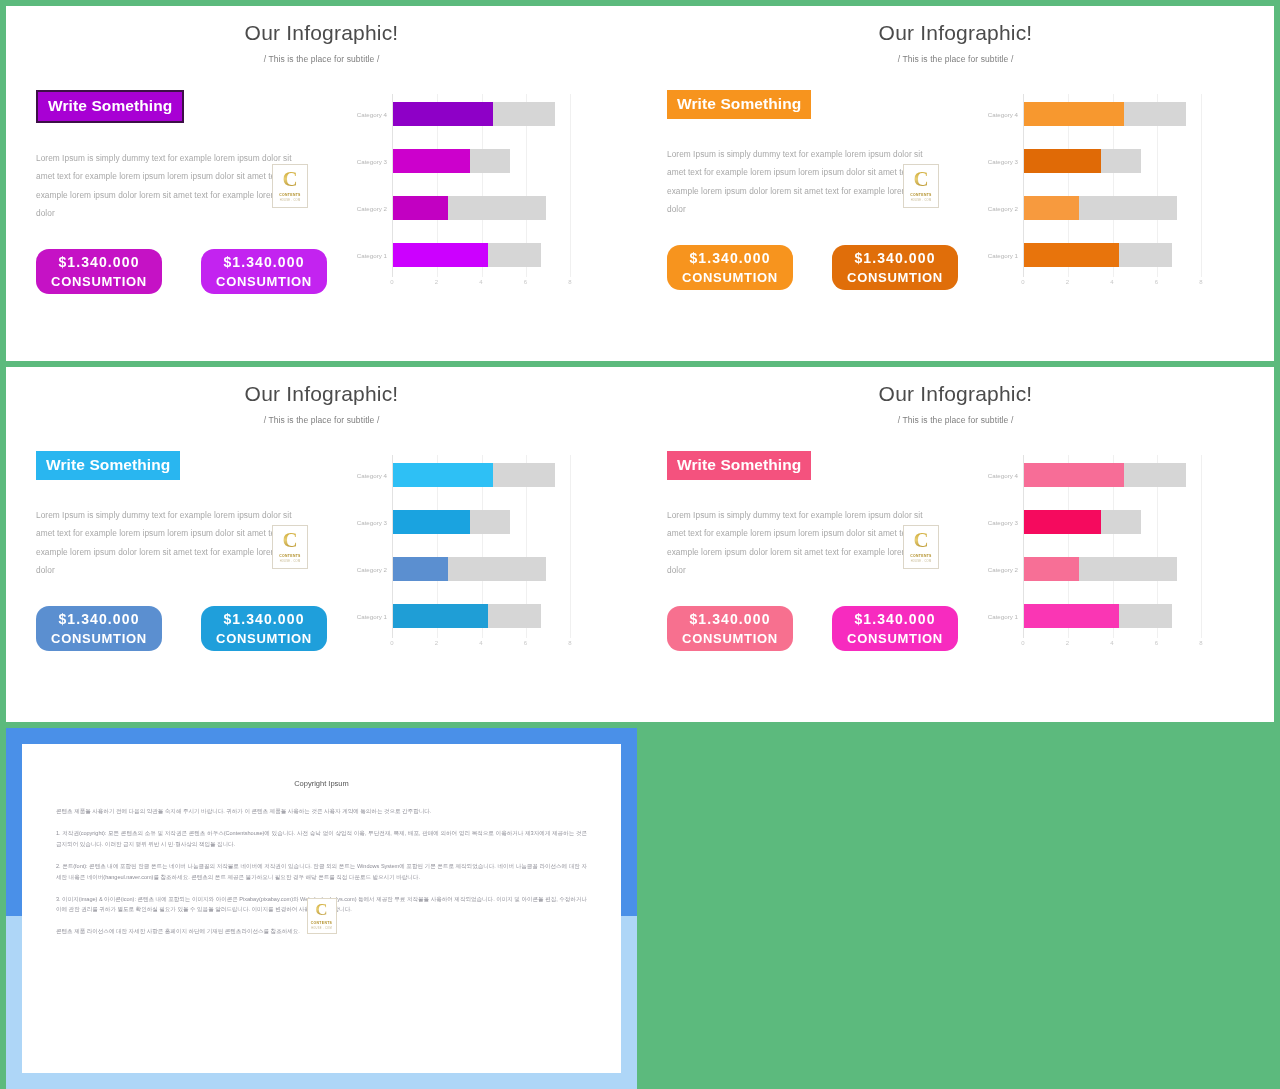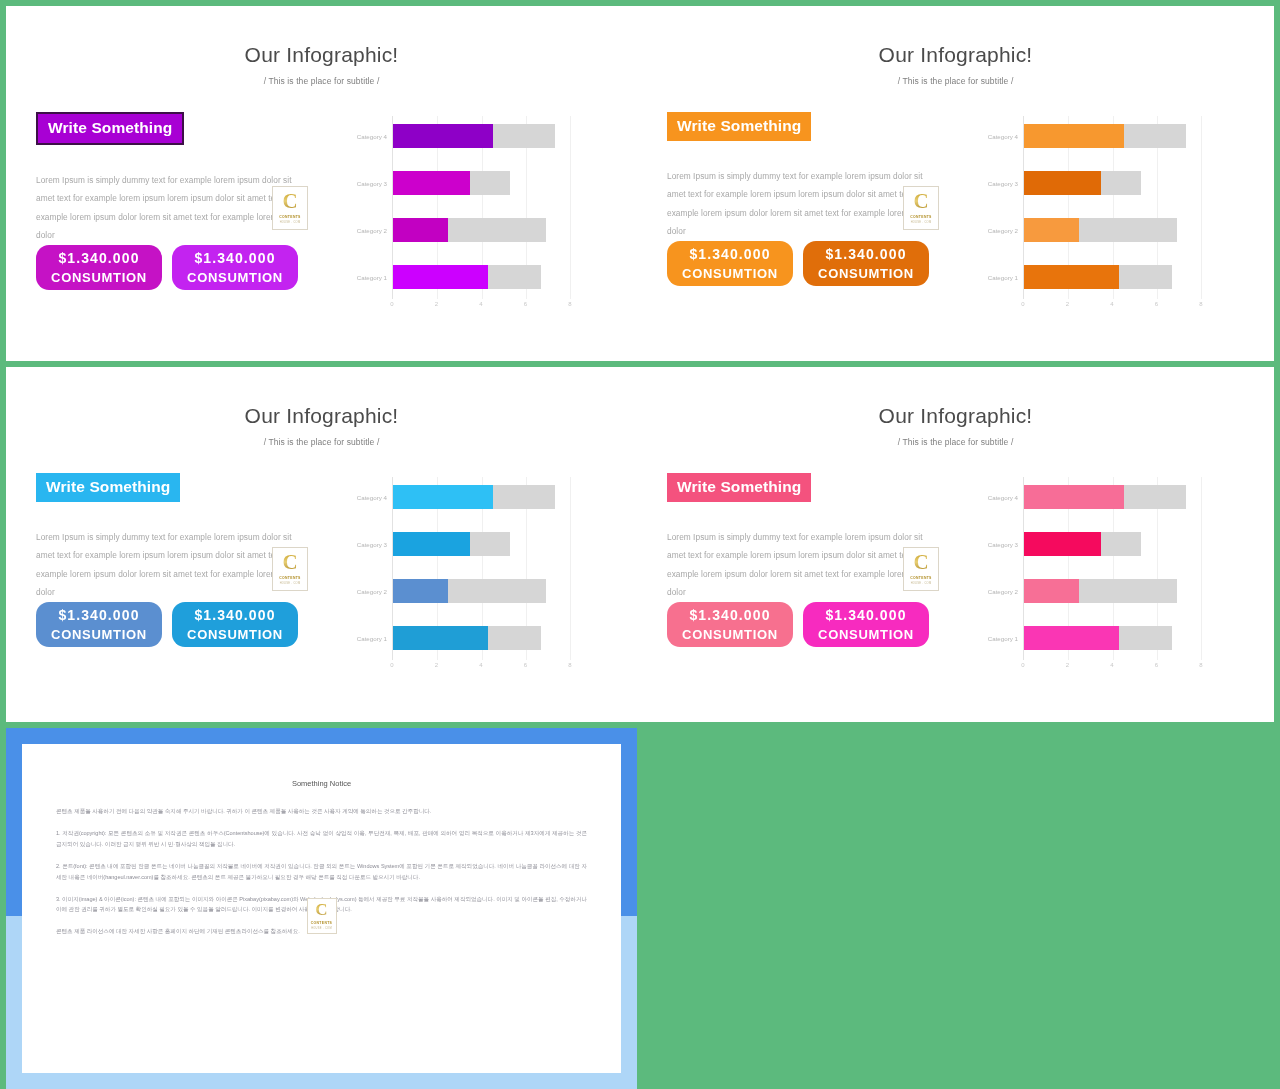--- a/index.html
+++ b/index.html
@@ -32,21 +32,21 @@
   .slide.ml { margin: 6px 0 0 6px; }
   .slide.mr { margin: 6px 6px 0 0; }
 
   
   .slide-title {
     text-align: center;
     font-size: 21px;
     font-weight: 400;
     color: #4b4b4b;
     letter-spacing: .2px;
-    padding-top: 37px;
+    padding-top: 15px;
   }
   .slide-sub {
     text-align: center;
     font-size: 8.5px;
     color: #7e7e7e;
     padding-top: 9px;
     letter-spacing: .1px;
   }
 
   
@@ -104,21 +104,21 @@
   .logo-sub1 {
     font-size: 3.4px; letter-spacing: .35px;
     color: #b08d23; margin-top: 3px; font-weight: bold;
   }
   .logo-sub2 {
     font-size: 2.6px; letter-spacing: .3px;
     color: #c3b48a; margin-top: 1.5px;
   }
 
   
-  .pills { display: flex; gap: 10px; }
+  .pills { display: flex; gap: 39px; margin-top: 26px; }
   .pill {
     width: 126px;
     height: 45px;
     border-radius: 13px;
     color: #fff;
     display: flex;
     flex-direction: column;
     align-items: center;
     justify-content: center;
   }
@@ -447,21 +447,21 @@
               <span class="tick" style="left:75%">6</span>
               <span class="tick" style="left:100%">8</span>
             </div>
           </div>
         </div>
       </div>
     </div>
 
   <div class="copy-slide">
     <div class="copy-sheet">
-      <div class="copy-title-en">Something Notice</div>
+      <div class="copy-title-en">Copyright Ipsum</div>
       <div class="copy-body">
           <div class="copy-p">콘텐츠 제품을 사용하기 전에 다음의 약관을 숙지해 주시기 바랍니다. 귀하가 이 콘텐츠 제품을 사용하는 것은 사용자 계약에 동의하는 것으로 간주합니다.</div>
           <div class="copy-p">1. 저작권(copyright): 모든 콘텐츠의 소유 및 저작권은 콘텐츠 하우스(Contentshouse)에 있습니다. 사전 승낙 없이 상업적 이용, 무단전재, 복제, 배포, 판매에 의하여 영리 목적으로 이용하거나 제3자에게 제공하는 것은 금지되어 있습니다. 이러한 금지 행위 위반 시 민·형사상의 책임을 집니다.</div>
           <div class="copy-p">2. 폰트(font): 콘텐츠 내에 포함된 한글 폰트는 네이버 나눔글꼴의 저작물로 네이버에 저작권이 있습니다. 한글 외의 폰트는 Windows System에 포함된 기본 폰트로 제작되었습니다. 네이버 나눔글꼴 라이선스에 대한 자세한 내용은 네이버(hangeul.naver.com)를 참조하세요. 콘텐츠의 폰트 제공은 불가하오니 필요한 경우 해당 폰트를 직접 다운로드 받으시기 바랍니다.</div>
           <div class="copy-p">3. 이미지(image) &amp; 아이콘(icon): 콘텐츠 내에 포함되는 이미지와 아이콘은 Pixabay(pixabay.com)와 Webalys(webalys.com) 등에서 제공한 무료 저작물을 사용하여 제작되었습니다. 이미지 및 아이콘을 편집, 수정하거나 이에 관한 권리를 귀하가 별도로 확인하실 필요가 있을 수 있음을 알려드립니다. 이미지를 변경하여 사용하시기 바랍니다.</div>
           <div class="copy-p">콘텐츠 제품 라이선스에 대한 자세한 사항은 홈페이지 하단에 기재된 콘텐츠라이선스를 참조하세요.</div>
         </div>
       <div class="copy-watermark">
         <div class="logo-c">C</div>
         <div class="logo-sub1">CONTENTS</div>

